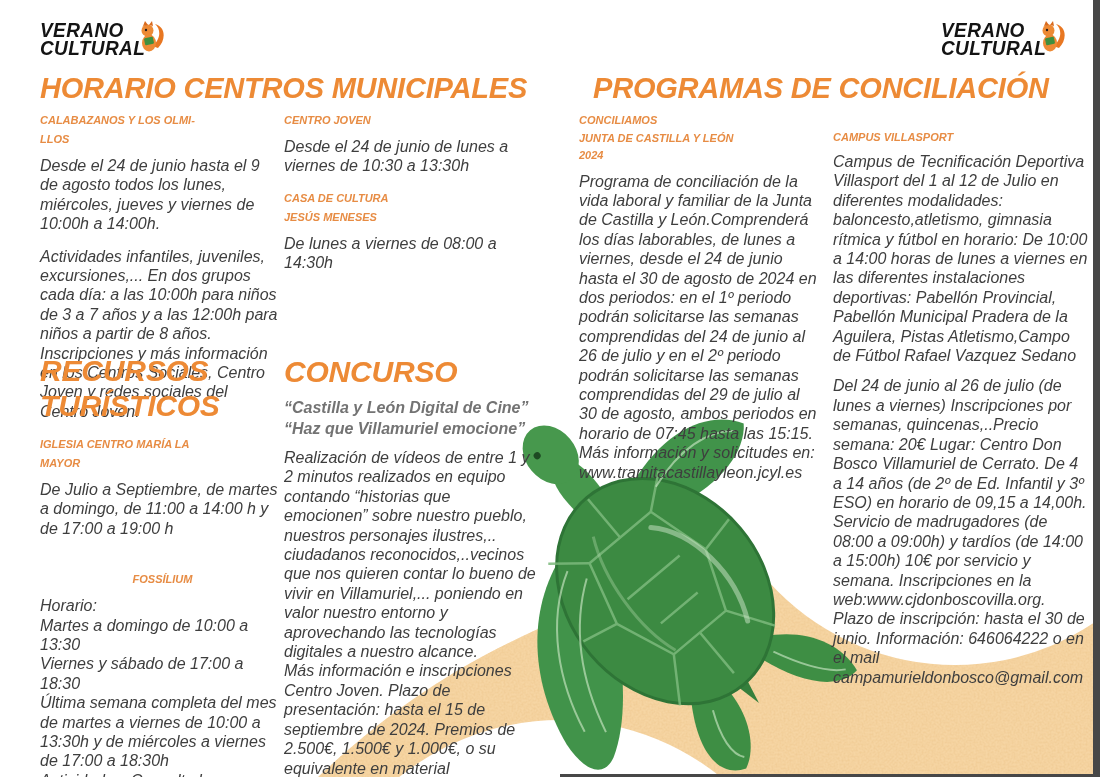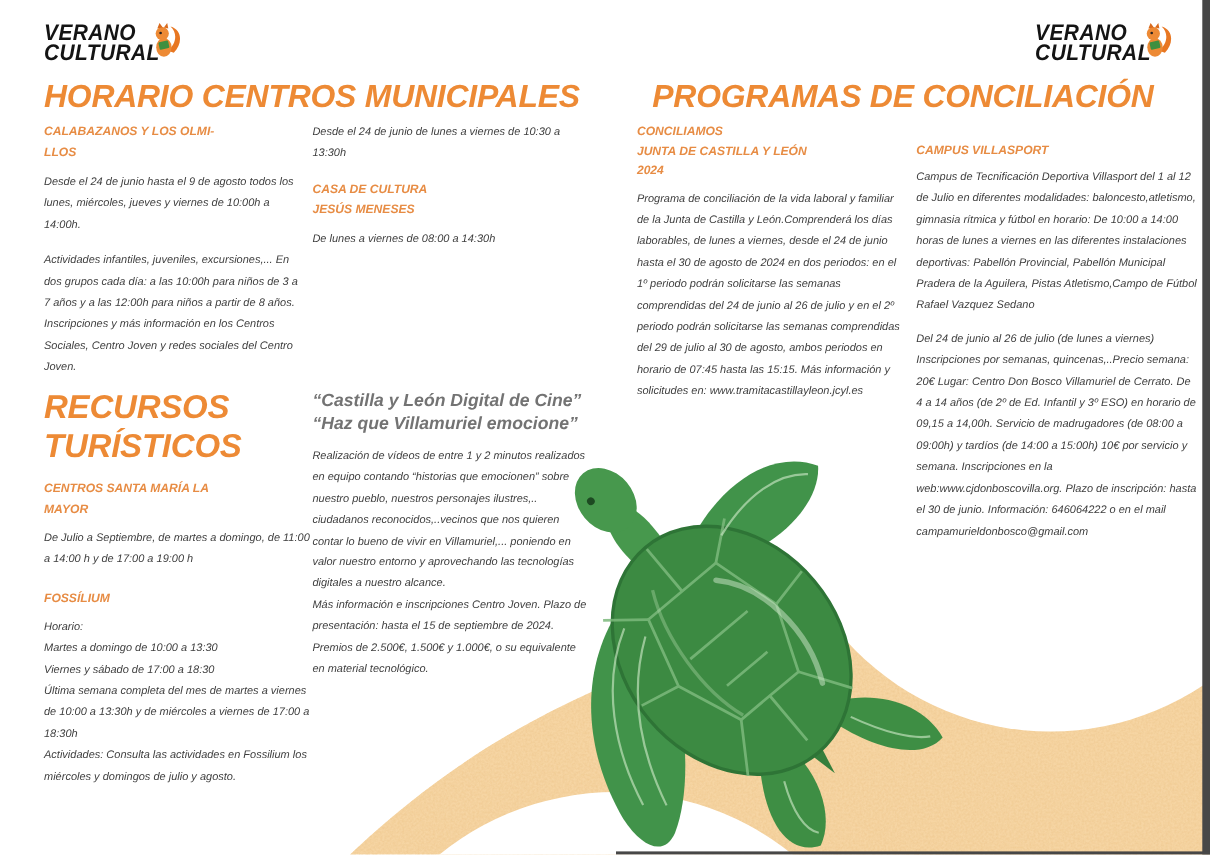--- a/index.html
+++ b/index.html
@@ -19,21 +19,21 @@
 
   .display{
     position:absolute;font-weight:800;color:#ED8A35;
     font-size:29px;line-height:33px;letter-spacing:-.2px;white-space:pre-line;
   }
   .display-inline{font-weight:800;color:#ED8A35;font-size:30px;line-height:35px;letter-spacing:-.2px;white-space:pre-line;margin:0 0 12px 0;}
 
   .col{position:absolute;}
   .sub{font-weight:700;color:#E78C44;font-size:11px;line-height:19px;margin:0 0 7px 0;white-space:pre-line;}
   .sub.tight{line-height:17.5px;}
-  .body{font-size:10px;line-height:19.4px;margin:0 0 13px 0;color:#3e3e3e;white-space:pre-line;overflow-wrap:anywhere;}
+  .body{font-size:16px;line-height:19.4px;margin:0 0 13px 0;color:#3e3e3e;white-space:pre-line;overflow-wrap:anywhere;}
   .quote-title{font-weight:700;color:#737373;font-size:16px;line-height:21px;margin:0 0 9px 0;white-space:pre-line;}
   .gap-lg{margin-top:5px;}
 
   .edge-right{position:absolute;top:0;right:0;width:7px;height:777px;background:#474747;z-index:3;}
   .edge-bottom{position:absolute;bottom:0;left:560px;right:0;height:3px;background:#474747;z-index:3;}
 </style>
 </head>
 <body>
 
 <div class="page">
@@ -138,41 +138,43 @@
     <h1 class="display" style="left:40px;top:72px;width:490px;margin:0;">HORARIO CENTROS MUNICIPALES</h1>
 
     <div class="col" style="left:40px;top:111px;width:238px;">
       <h2 class="sub">CALABAZANOS Y LOS OLMI-
 LLOS</h2>
       <p class="body">Desde el 24 de junio hasta el 9 de agosto todos los lunes, miércoles, jueves y viernes de 10:00h a 14:00h.</p>
       <p class="body">Actividades infantiles, juveniles, excursiones,... En dos grupos cada día: a las 10:00h para niños de 3 a 7 años y a las 12:00h para niños a partir de 8 años. Inscripciones y más información en los Centros Sociales, Centro Joven y redes sociales del Centro Joven.</p>
     </div>
 
     <div class="col" style="left:284px;top:111px;width:240px;">
+      <h2 class="sub">CENTRO JOVEN</h2>
       <p class="body">Desde el 24 de junio de lunes a viernes de 10:30 a 13:30h</p>
       <h2 class="sub gap-lg">CASA DE CULTURA
 JESÚS MENESES</h2>
       <p class="body">De lunes a viernes de 08:00 a 14:30h</p>
     </div>
 
     <div class="col" style="left:40px;top:353px;width:245px;">
       <h1 class="display-inline">RECURSOS
 TURÍSTICOS</h1>
-      <h2 class="sub">CENTROS SANTA MARÍA LA
+      <h2 class="sub">IGLESIA CENTRO MARÍA LA
 MAYOR</h2>
       <p class="body">De Julio a Septiembre, de martes a domingo, de 11:00 a 14:00 h y de 17:00 a 19:00 h</p>
-      <h2 class="sub" style="margin-top:16px;">FOSSÍLIUM</h2>
+      <h2 class="sub" style="margin-top:32px;text-align:center;">FOSSÍLIUM</h2>
       <p class="body">Horario:
 Martes a domingo de 10:00 a 13:30
 Viernes y sábado de 17:00 a 18:30
 Última semana completa del mes de martes a viernes de 10:00 a 13:30h y de miércoles a viernes de 17:00 a 18:30h
 Actividades: Consulta las actividades en Fossilium los miércoles y domingos de julio y agosto.</p>
     </div>
 
     <div class="col" style="left:284px;top:354px;width:252px;">
+      <h1 class="display-inline" style="margin-bottom:8px;">CONCURSO</h1>
       <h3 class="quote-title">“Castilla y León Digital de Cine”
 “Haz que Villamuriel emocione”</h3>
       <p class="body">Realización de vídeos de entre 1 y 2 minutos realizados en equipo contando “historias que emocionen” sobre nuestro pueblo, nuestros personajes ilustres,.. ciudadanos reconocidos,..vecinos que nos quieren contar lo bueno de vivir en Villamuriel,... poniendo en valor nuestro entorno y aprovechando las tecnologías digitales a nuestro alcance.
 Más información e inscripciones Centro Joven. Plazo de presentación: hasta el 15 de septiembre de 2024. Premios de 2.500€, 1.500€ y 1.000€, o su equivalente en material tecnológico.</p>
     </div>
 
     <div class="col" style="left:579px;top:112px;width:240px;">
       <h2 class="sub tight">CONCILIAMOS
 JUNTA DE CASTILLA Y LEÓN
 2024</h2>

